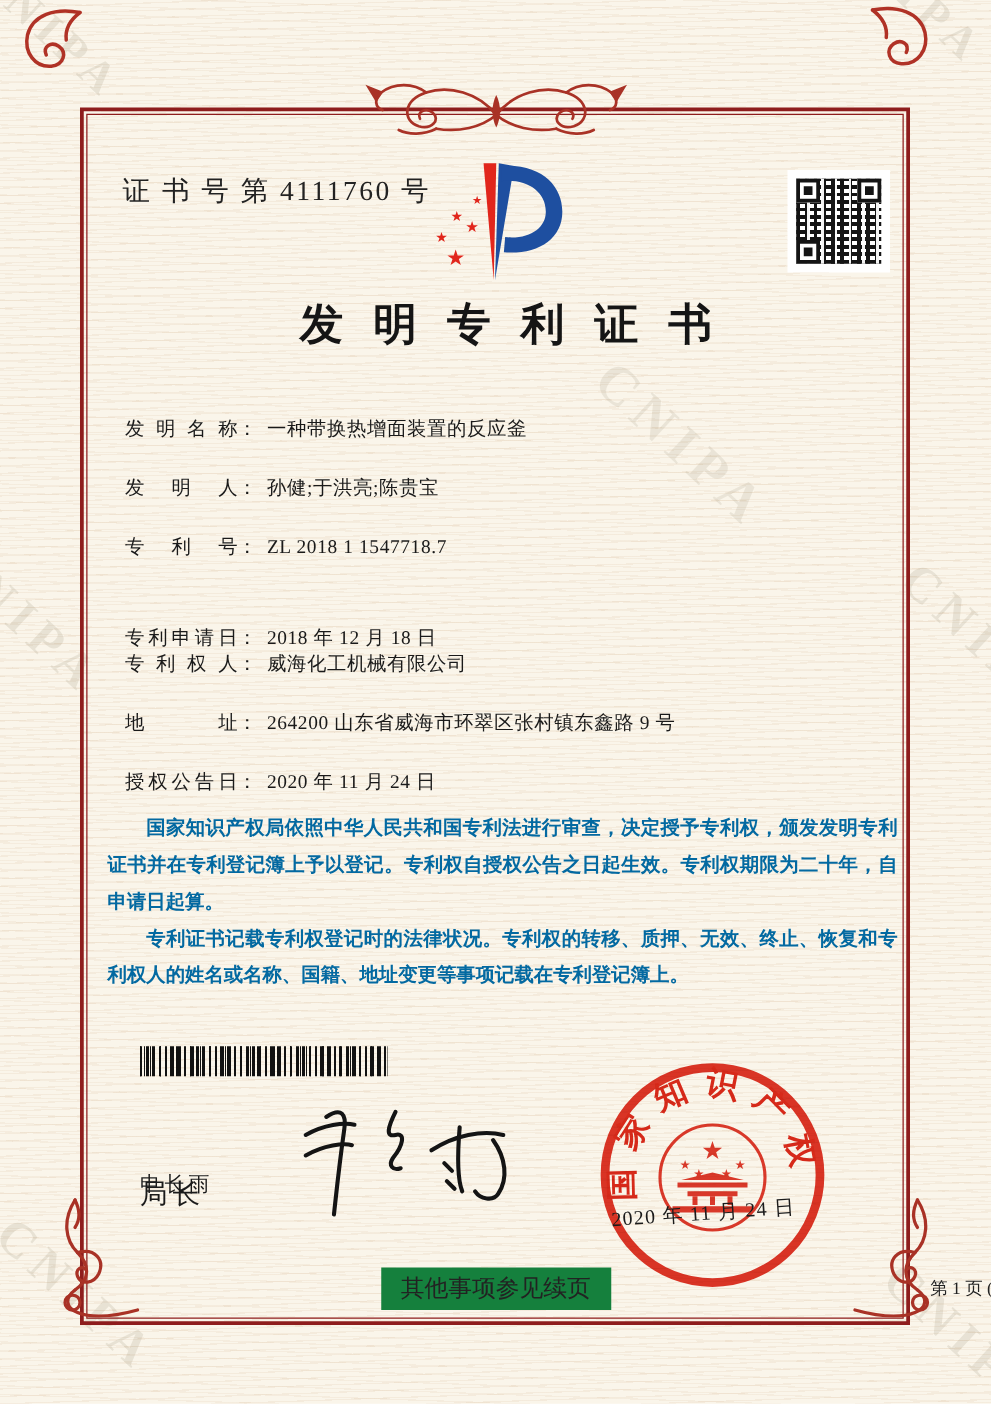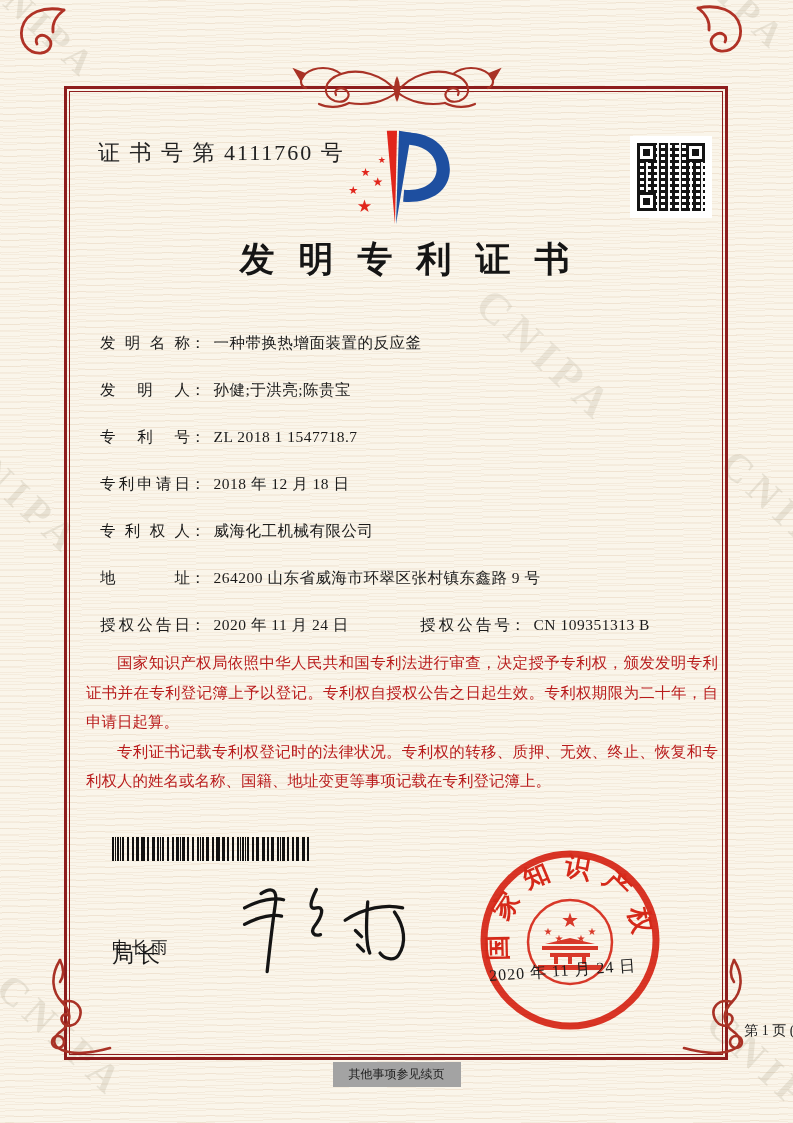--- a/index.html
+++ b/index.html
@@ -36,39 +36,39 @@
   
   .fields{position:absolute;left:100px;top:0;width:620px;font-size:15.5px;}
   .frow{position:absolute;left:0;white-space:nowrap;}
   .flabel{display:inline-block;width:90px;text-align:justify;text-align-last:justify;
           vertical-align:bottom;font-family:Liberation Mono, monospace;}
   .fcolon{display:inline-block;margin-right:8px;}
   .fvalue{letter-spacing:.5px;}
   .frow2{position:absolute;left:320px;top:0;}
   
   .bodytext{position:absolute;left:86px;top:648px;width:632px;font-size:15.5px;
-            line-height:29.5px;text-align:justify;color:#b91c1c;}
+            line-height:29.5px;text-align:justify;color:#0369a1;font-weight:bold;}
   .bodytext p{margin:0;text-indent:2em;}
   
   .barcode{position:absolute;left:112px;top:837px;width:198px;height:24px;background:
      repeating-linear-gradient(90deg,#111 0 2px,transparent 2px 5px),
      repeating-linear-gradient(90deg,#111 0 1px,transparent 1px 8px),
      repeating-linear-gradient(90deg,transparent 0 3px,#111 3px 4px,transparent 4px 13px);}
   
   .signer-title{position:absolute;left:112px;top:940px;font-size:22px;letter-spacing:4px;}
   .signer-name{position:absolute;left:112px;top:937px;font-size:16.5px;letter-spacing:3px;}
   .signature{position:absolute;left:222px;top:880px;}
   
   .seal{position:absolute;left:475px;top:845px;width:190px;height:190px;mix-blend-mode:multiply;}
   .seal-date{position:absolute;left:489px;top:960px;width:170px;font-size:16px;color:#1b1b1b;
              transform:rotate(-4deg);letter-spacing:1px;white-space:nowrap;}
   
   .page-info{position:absolute;left:0;top:1022px;width:793px;text-align:right;font-size:14px;color:#222;margin-left:48px;}
-  .continuation{position:absolute;left:50%;transform:translateX(-50%);top:1062px;
-                background:#a3a3a3;padding:4px 16px;font-size:12px;color:#222;}
+  .continuation{position:absolute;left:50%;transform:translateX(-50%);top:1014px;
+                background:#15803d;padding:4px 16px;font-size:19px;color:#222;}
   .orn{position:absolute;pointer-events:none;}
 </style>
 </head>
 <body>
 
 <div class="page">
 
   <div class="texture"></div>
 
   <div class="wm" style="left:-34px;top:2px;font-size:36px">CNIPA</div>
@@ -157,35 +157,32 @@
   <div class="fields">
     <div class="frow" style="top:333px">
       <span class="flabel">发明名称</span><span class="fcolon">：</span><span class="fvalue">一种带换热增面装置的反应釜</span>
     </div>
     <div class="frow" style="top:380px">
       <span class="flabel">发明人</span><span class="fcolon">：</span><span class="fvalue">孙健;于洪亮;陈贵宝</span>
     </div>
     <div class="frow" style="top:427px">
       <span class="flabel">专利号</span><span class="fcolon">：</span><span class="fvalue">ZL 2018 1 1547718.7</span>
     </div>
-    <div class="frow" style="top:474px">
+    <div class="frow" style="top:500px">
       <span class="flabel">专利申请日</span><span class="fcolon">：</span><span class="fvalue">2018 年 12 月 18 日</span>
     </div>
     <div class="frow" style="top:521px">
       <span class="flabel">专利权人</span><span class="fcolon">：</span><span class="fvalue">威海化工机械有限公司</span>
     </div>
     <div class="frow" style="top:568px">
       <span class="flabel">地址</span><span class="fcolon">：</span><span class="fvalue">264200 山东省威海市环翠区张村镇东鑫路 9 号</span>
     </div>
     <div class="frow" style="top:615px;width:620px">
       <span>
         <span class="flabel">授权公告日</span><span class="fcolon">：</span><span class="fvalue">2020 年 11 月 24 日</span>
-      </span>
-      <span class="frow2">
-        <span class="flabel">授权公告号</span><span class="fcolon">：</span><span class="fvalue">CN 109351313 B</span>
       </span>
     </div>
   </div>
 
   <div class="bodytext">
     <p>国家知识产权局依照中华人民共和国专利法进行审查，决定授予专利权，颁发发明专利证书并在专利登记簿上予以登记。专利权自授权公告之日起生效。专利权期限为二十年，自申请日起算。</p>
     <p>专利证书记载专利权登记时的法律状况。专利权的转移、质押、无效、终止、恢复和专利权人的姓名或名称、国籍、地址变更等事项记载在专利登记簿上。</p>
   </div>
 
   <div class="barcode"></div>

